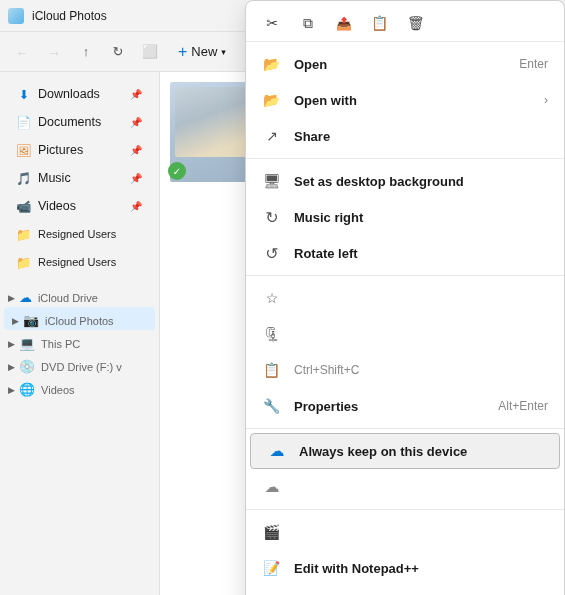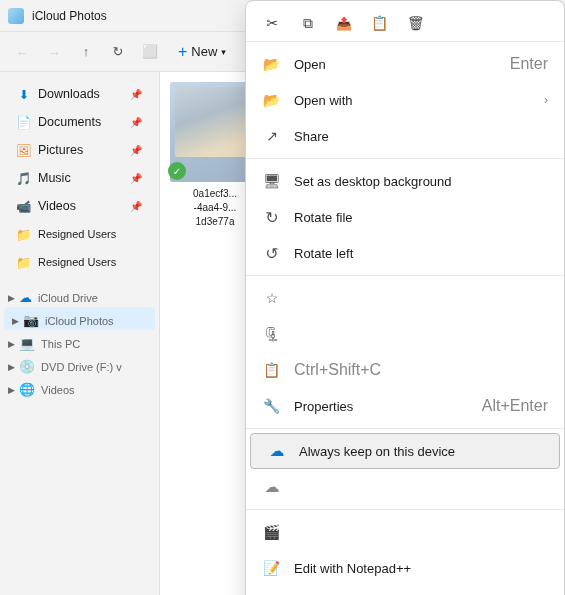--- a/index.html
+++ b/index.html
@@ -226,24 +226,25 @@
       margin: 0 4px;
     }
     .ctx-item .ctx-icon {
       width: 20px; height: 20px;
       flex-shrink: 0;
       display: flex; align-items: center; justify-content: center;
       font-size: 14px;
     }
     .ctx-item .ctx-label {
       flex: 1;
+      font-weight: bold;
     }
     .ctx-item .ctx-shortcut {
       color: #888;
-      font-size: 16px;
+      font-size: 12px;
     }
     .ctx-item .ctx-arrow {
       color: #888;
       font-size: 12px;
     }
     .ctx-separator {
       height: 1px;
       background: #e8e8e8;
       margin: 4px 0;
     }
@@ -349,23 +350,20 @@
       <span style="color:#0078d4; margin-right:6px; font-size:13px;">🌐</span>
       <span>Videos</span>
     </div>
   </div>
 
   <div class="content">
     <div class="file-thumb">
       <div class="file-thumb-inner" style="background: linear-gradient(160deg, #c8d4dc 0%, #b0bec8 40%, #e8dcc0 80%);"></div>
     </div>
     <div class="sync-icon">✓</div>
-    <div class="file-name" style="font-size:10px; line-height:1.4;">
-      0a1ecf3...<br>-4aa4-9...<br>1d3e77a
-    </div>
   </div>
 
 </div>
 
 <div class="context-menu">
 
   <div class="context-menu-toolbar">
     <div class="ctx-tool-icon" title="Cut">✂</div>
     <div class="ctx-tool-icon" title="Copy">⧉</div>
     <div class="ctx-tool-icon" title="Share" style="font-size:13px;">📤</div>
@@ -392,21 +390,21 @@
 
   <div class="ctx-separator"></div>
 
   <div class="ctx-item">
     <span class="ctx-icon ctx-icon-gray">🖥</span>
     <span class="ctx-label">Set as desktop background</span>
   </div>
 
   <div class="ctx-item">
     <span class="ctx-icon ctx-icon-gray" style="font-size:16px;">↻</span>
-    <span class="ctx-label">Rotate file</span>
+    <span class="ctx-label">Music right</span>
   </div>
 
   <div class="ctx-item">
     <span class="ctx-icon ctx-icon-gray" style="font-size:16px;">↺</span>
     <span class="ctx-label">Rotate left</span>
   </div>
 
   <div class="ctx-separator"></div>
 
   <div class="ctx-item">

